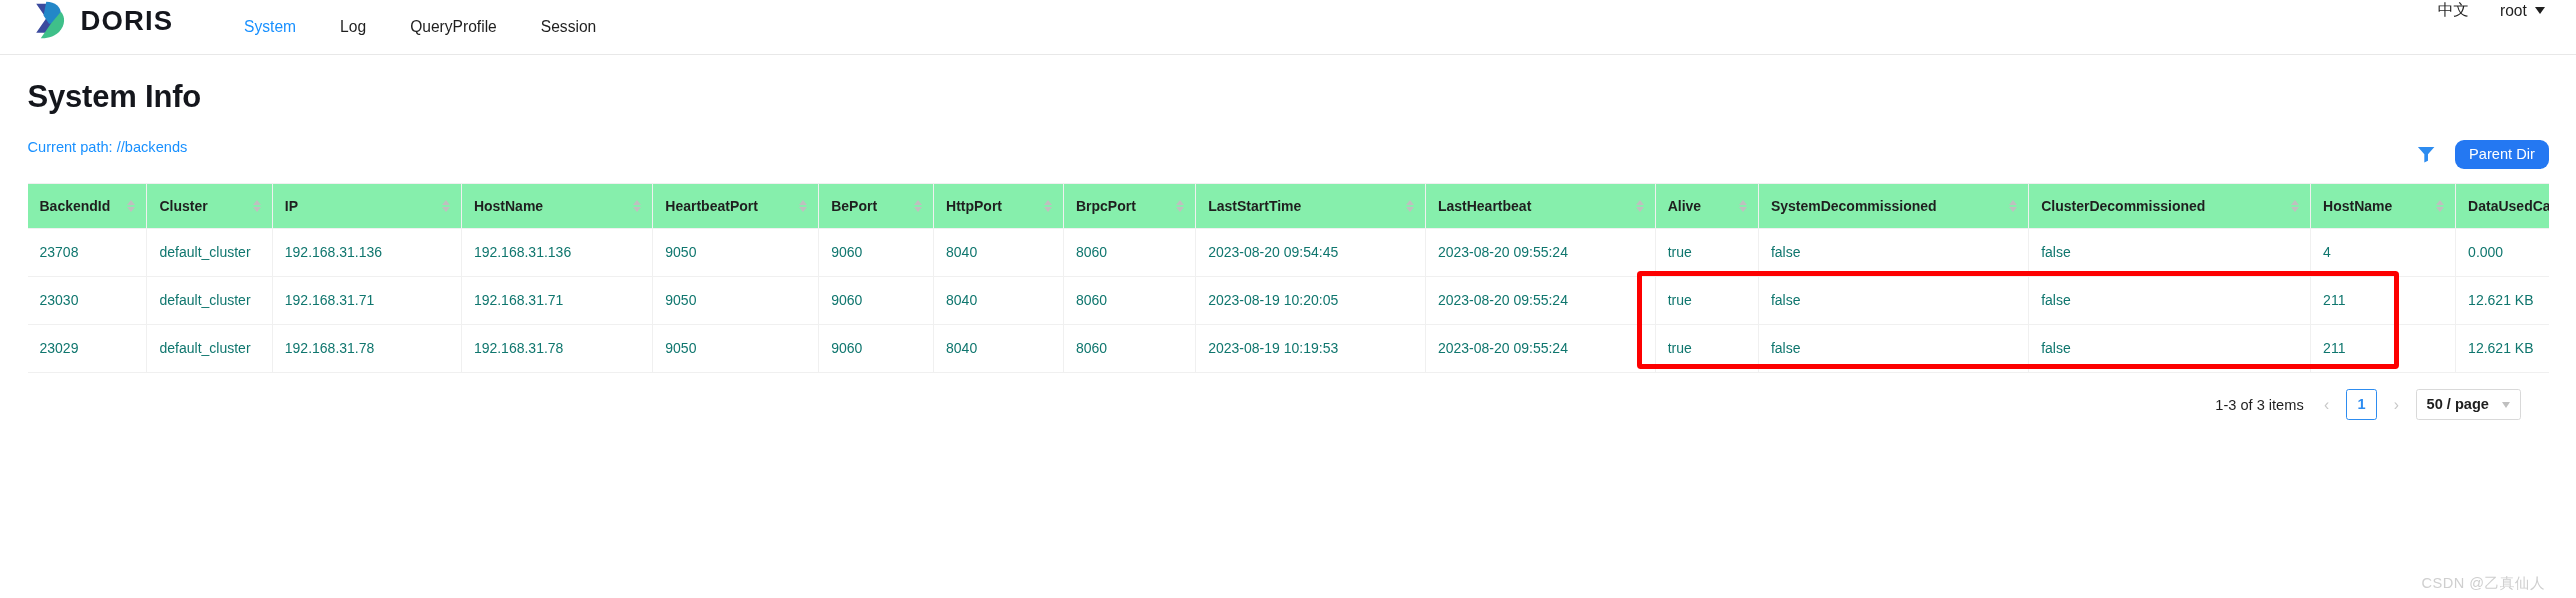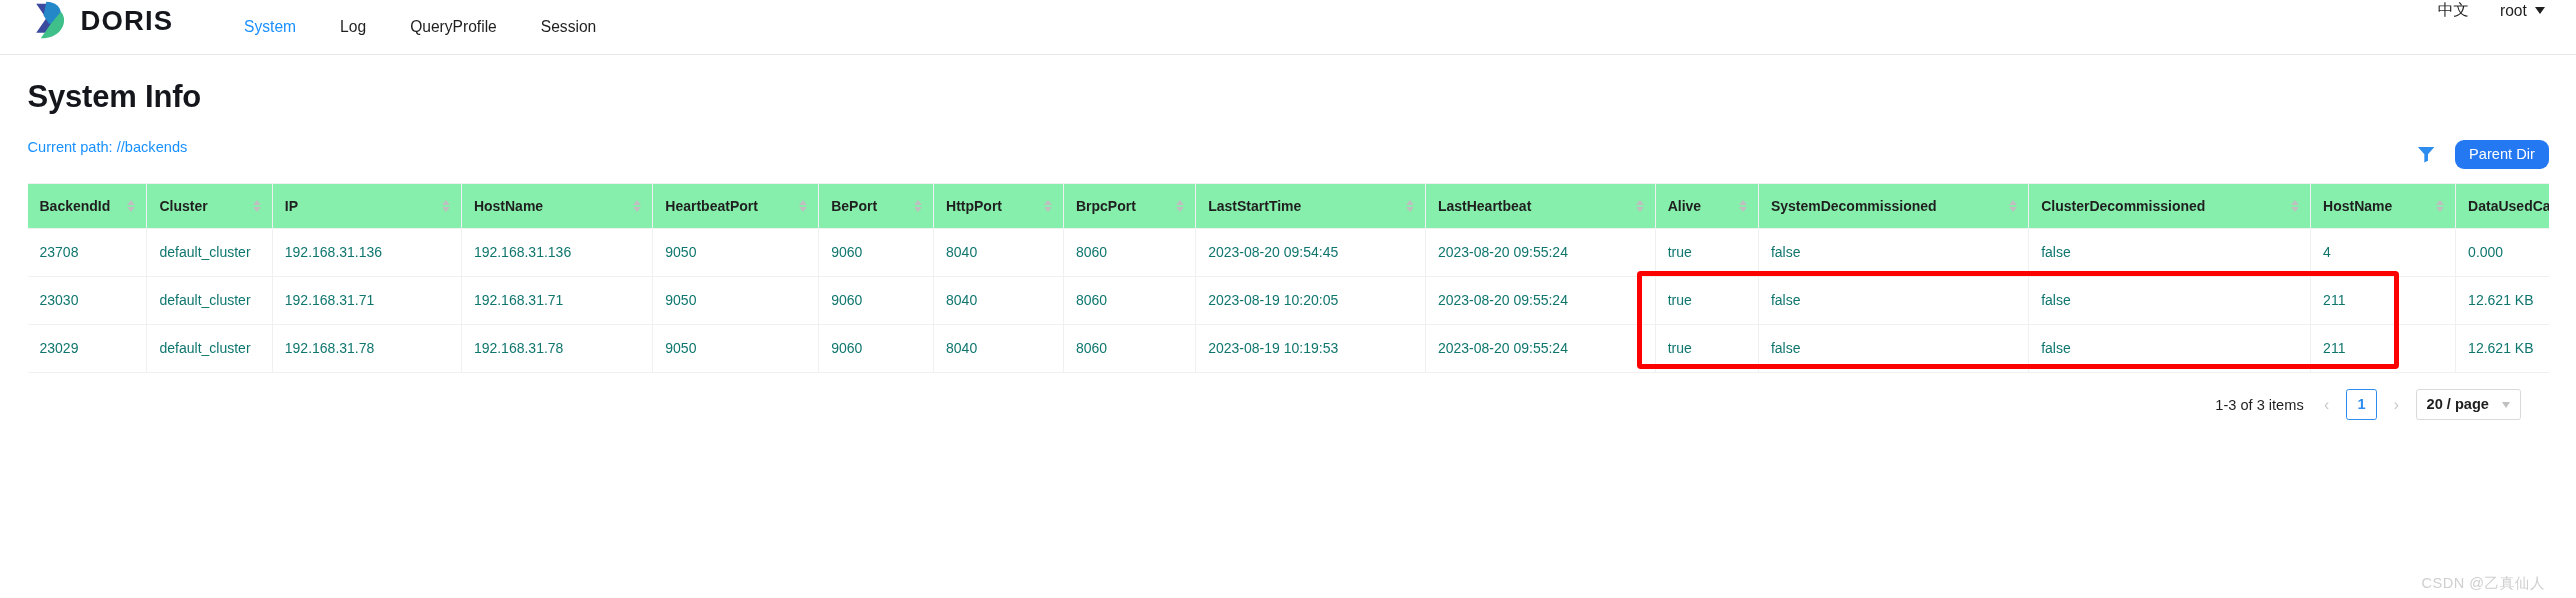--- a/index.html
+++ b/index.html
@@ -474,20 +474,20 @@
     </table>
     <div class="annotation-box" style="left: 1609px; top: 87px; width: 762px; height: 98px; border-color: rgb(253, 0, 0);"></div>
   </div>
 
   <div class="pager">
     <span class="pager-total">1-3 of 3 items</span>
     <span class="pg-arrow">‹</span>
     <span class="pg-num">1</span>
     <span class="pg-arrow">›</span>
     <span class="pg-size">
-      <span>20 / page</span>
+      <span>50 / page</span>
       <span class="chev"></span>
     </span>
   </div>
 
   <div class="watermark">CSDN @乙真仙人</div>
 </div>
 
 
 </body></html>

